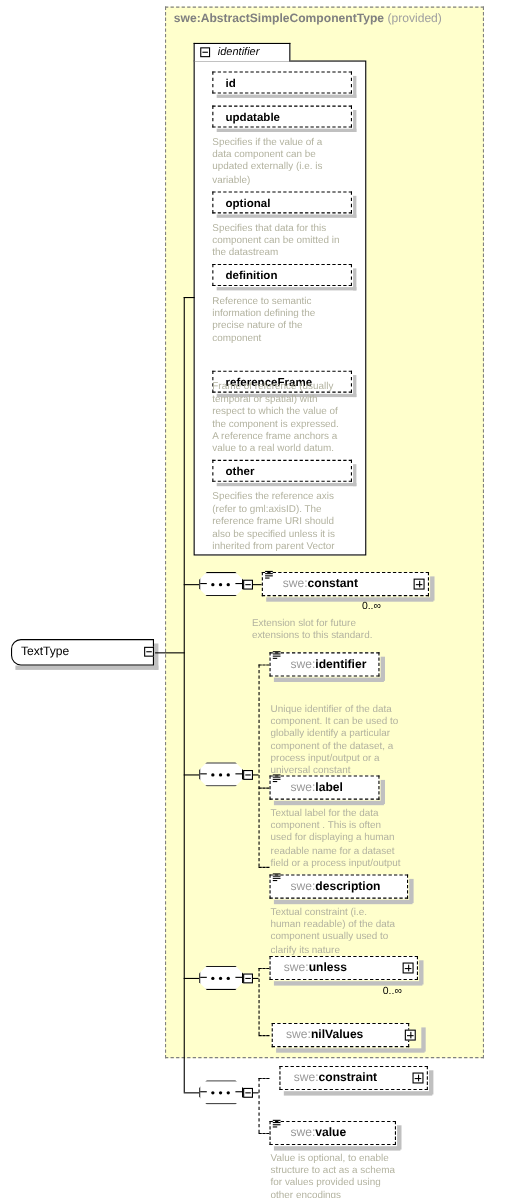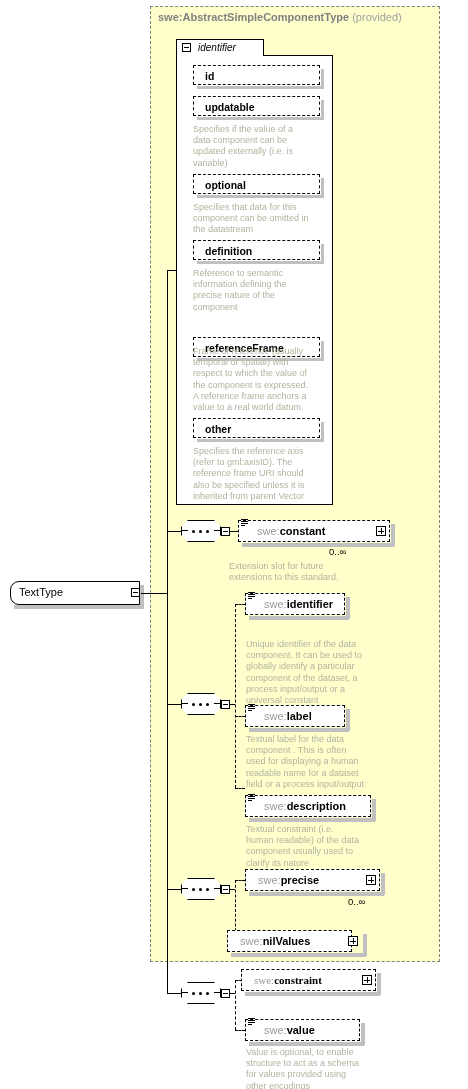--- a/index.html
+++ b/index.html
@@ -356,26 +356,26 @@
 </div>
 <div class="minusbox" style="left:221px;top:885px;"></div>
 <div class="hline" style="left:230px;top:889px;width:5px;"></div>
 <div class="vdash" style="left:235px;top:880px;height:61px;"></div>
 <div class="hdash" style="left:235px;top:880px;width:10px;"></div>
 <div class="hdash" style="left:235px;top:941px;width:10px;"></div>
 
 <div class="elem nodoc" style="left:245px;top:869px;width:135px;">
   <div class="esh" style="width:135px;"></div>
   <div class="ersh" style="left:135px;"></div>
-  <div class="ename"><span class="pfx">swe:</span><span class="loc">precise</span></div>
+  <div class="ename"><span class="pfx">swe:</span><span class="loc">unless</span></div>
   <div class="plusbox" style="left:120px;top:5px;"></div>
 </div>
 <div class="card" style="left:348px;top:896px;">0..∞</div>
 
-<div class="elem nodoc" style="left:227px;top:930px;width:125px;">
+<div class="elem nodoc" style="left:247px;top:930px;width:125px;">
   <div class="esh" style="width:135px;"></div>
   <div class="ersh" style="left:135px;"></div>
   <div class="ename"><span class="pfx">swe:</span><span class="loc">nilValues</span></div>
   <div class="plusbox" style="left:120px;top:5px;"></div>
 </div>
 
 <div class="seq" style="left:181px;top:982px;">
   <div class="octsh"></div>
   <div class="oct"></div>
   <div class="barl"></div>
@@ -385,21 +385,21 @@
       <i></i>
     </div>
   <div class="barr"></div>
 </div>
 <div class="minusbox" style="left:221px;top:989px;"></div>
 <div class="hline" style="left:230px;top:993px;width:5px;"></div>
 <div class="vdash" style="left:235px;top:980px;height:50px;"></div>
 <div class="hdash" style="left:235px;top:980px;width:10px;"></div>
 <div class="hdash" style="left:235px;top:1030px;width:10px;"></div>
 
-<div class="elem nodoc" style="left:241px;top:969px;width:135px;font-family:Liberation Serif, serif;">
+<div class="elem nodoc" style="left:254px;top:969px;width:135px;">
   <div class="esh" style="width:135px;"></div>
   <div class="ersh" style="left:135px;"></div>
   <div class="ename"><span class="pfx">swe:</span><span class="loc">constraint</span></div>
   <div class="plusbox" style="left:120px;top:5px;"></div>
 </div>
 
 <div class="elem" style="left:245px;top:1019px;width:115px;">
   <div class="esh" style="width:115px;"></div>
   <div class="ersh" style="left:115px;"></div>
   <div class="docicon">

